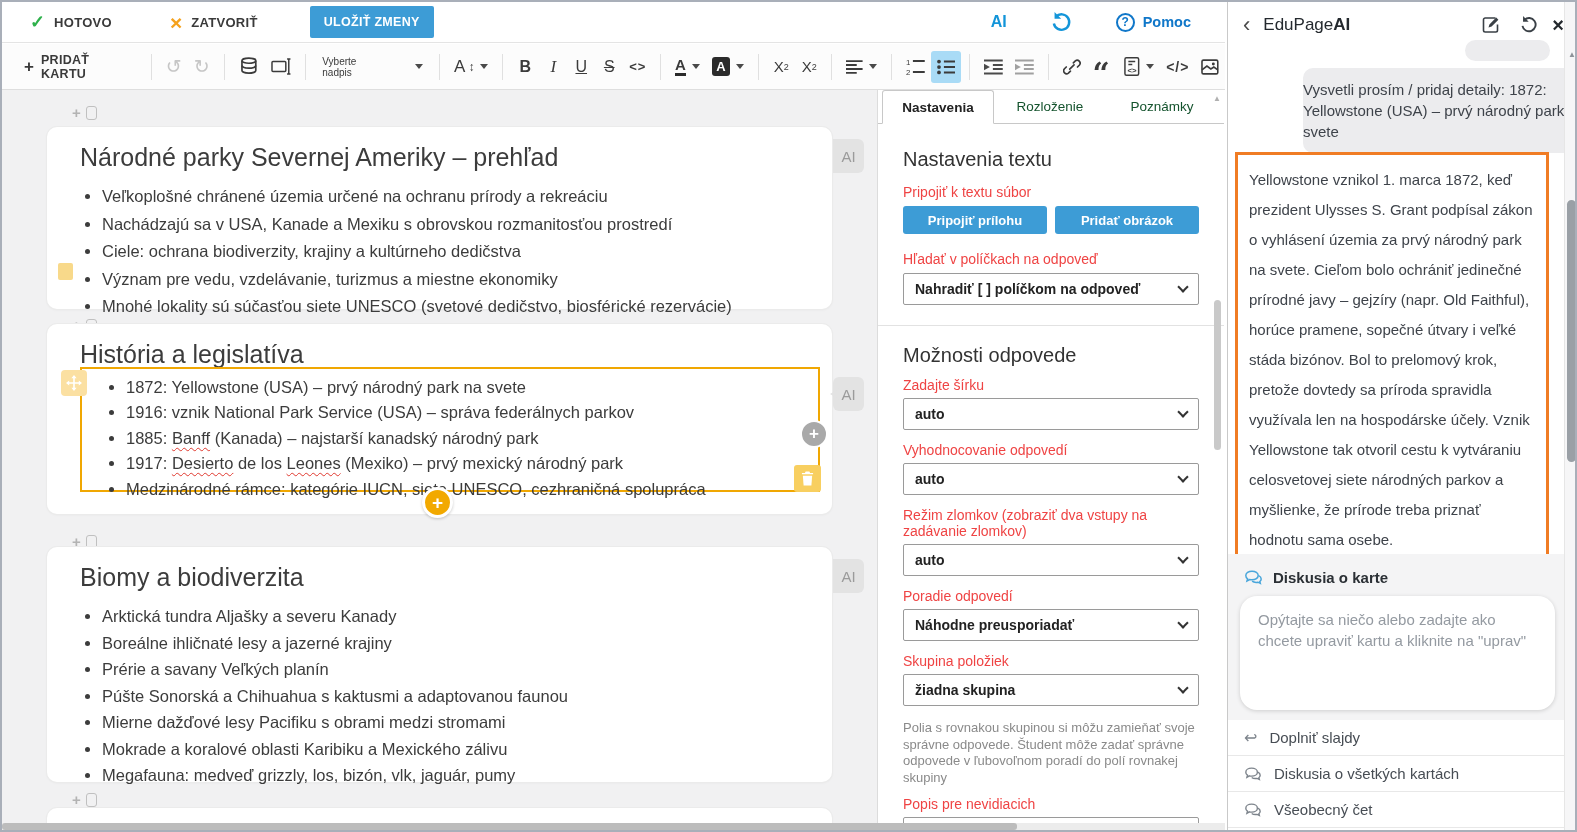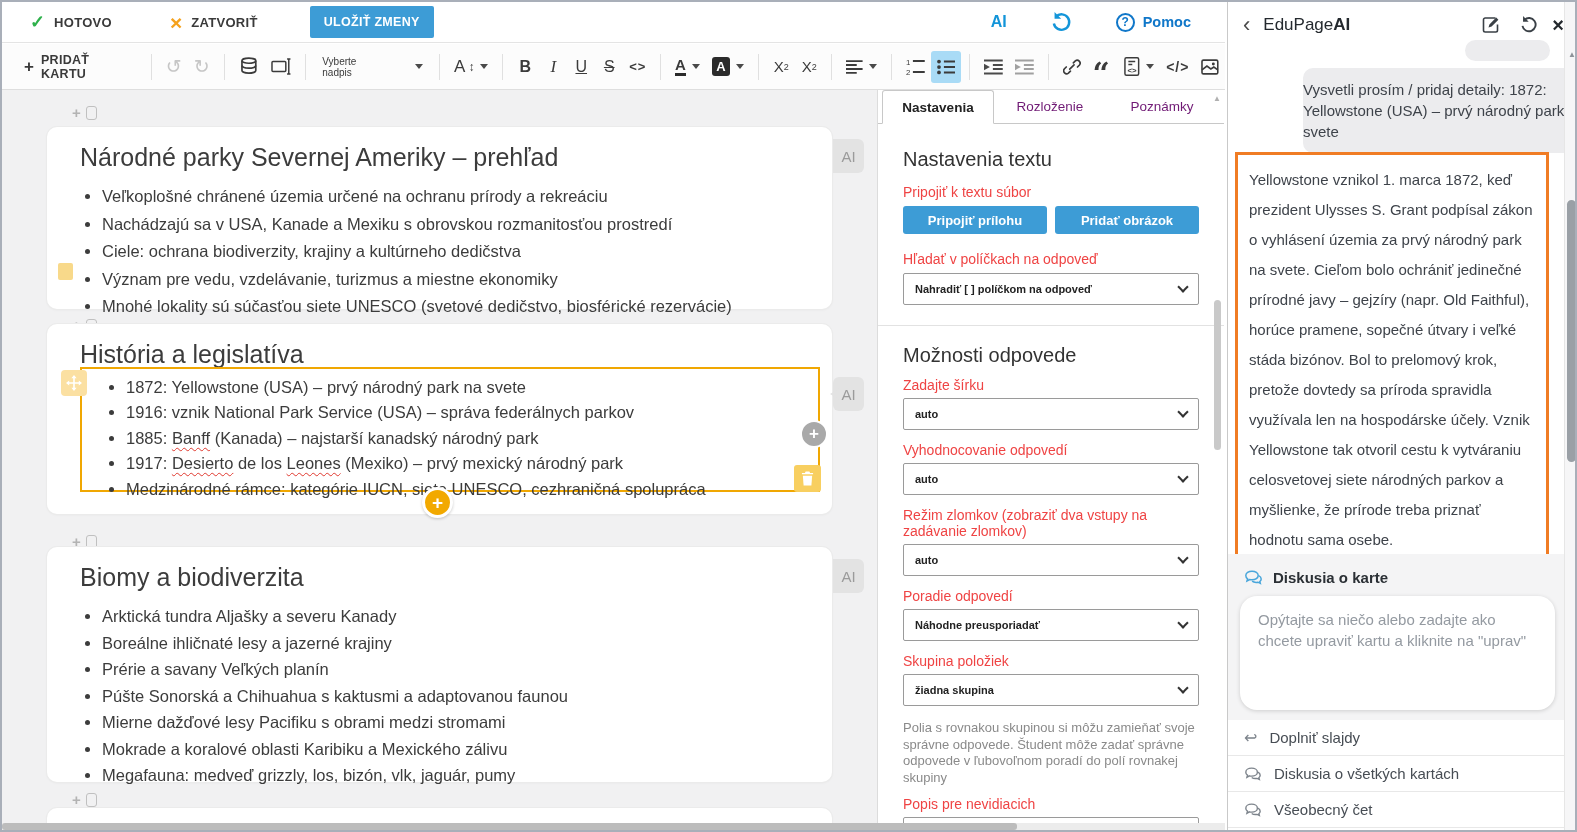--- a/index.html
+++ b/index.html
@@ -88,31 +88,31 @@
              display:flex; align-items:center; justify-content:center; cursor:pointer;
              box-shadow:0 1px 3px rgba(0,0,0,.2); }
   .hscroll { position:absolute; left:0; bottom:0; width:1223px; height:7px; background:#ececec; z-index:5; }
   .hthumb { position:absolute; left:0; top:0; height:7px; width:1015px; background:#bcbcbc; border-radius:3px; cursor:pointer; }
 
   
   .settings { position:absolute; left:875px; top:88px; width:347px; height:744px; background:#fff;
               border-left:1px solid #dcdcdc; }
   .tabs { display:flex; height:34px; border-bottom:1px solid #c8c8c8; padding-left:4px; }
   .tab { width:112px; display:flex; align-items:center; justify-content:center; font-size:13.5px;
-         color:#701a75; cursor:pointer; }
+         color:#14532d; cursor:pointer; }
   .tab.active { background:#fff; border:1px solid #c8c8c8; border-bottom:1px solid #fff;
                 margin-bottom:-1px; border-radius:3px 3px 0 0; font-weight:bold; color:#222; }
   .sx { padding:0 25px; }
   .s-title { font-size:20px; color:#333; font-weight:400; margin-top:24px; }
   .s-label { display:block; font-size:14px; color:#ef4444; margin-top:13px; line-height:16px; }
   .btnrow2 { display:flex; gap:8px; margin-top:6px; }
   .sbtn { flex:1; height:28px; background:#3d9cd6; color:#fff; font-size:13px; font-weight:bold;
           display:flex; align-items:center; justify-content:center; border-radius:3px; cursor:pointer; }
   .sel { height:30px; border:1px solid #9a9a9a; border-radius:2px; display:flex; align-items:center;
-         padding:15px 11px; font-size:11px; color:#222; font-weight:600; margin-top:6px; cursor:pointer;
+         padding:15px 11px; font-size:14px; color:#222; font-weight:600; margin-top:6px; cursor:pointer;
          background:#fff; }
   .vchev { width:8px; height:8px; border-right:2.5px solid #333; border-bottom:2.5px solid #333;
            transform:rotate(45deg); margin-left:auto; margin-top:-4px; flex:none; }
   .sdivider { border:none; border-top:1px solid #e2e2e2; margin:20px -25px 0 -25px; }
   .s-help { font-size:13px; color:#8a8a8a; line-height:16.5px; margin-top:14px; }
   .blind-input { width:100%; height:28px; border:1px solid #9a9a9a; border-radius:2px; margin-top:5px;
                  font-size:13px; padding:0 8px; outline:none; }
   .s-scroll-up { position:absolute; right:3px; top:4px; color:#b0b0b0; font-size:8px; }
   .s-thumb { position:absolute; right:3px; top:210px; width:7px; height:150px; background:#c9c9c9;
              border-radius:4px; cursor:pointer; }

